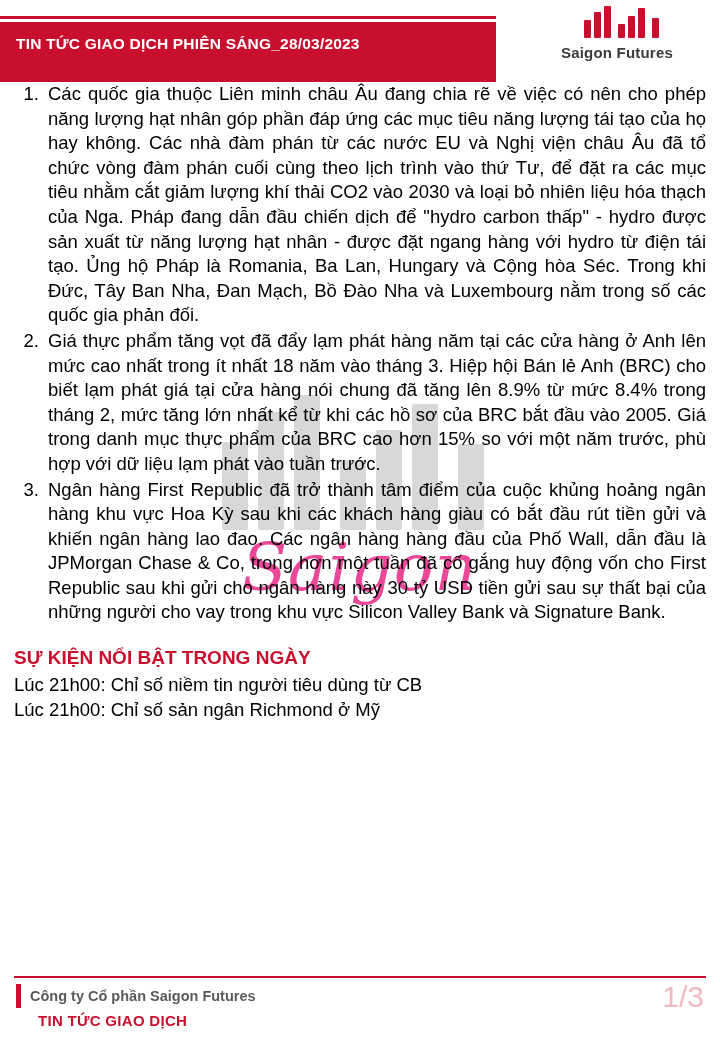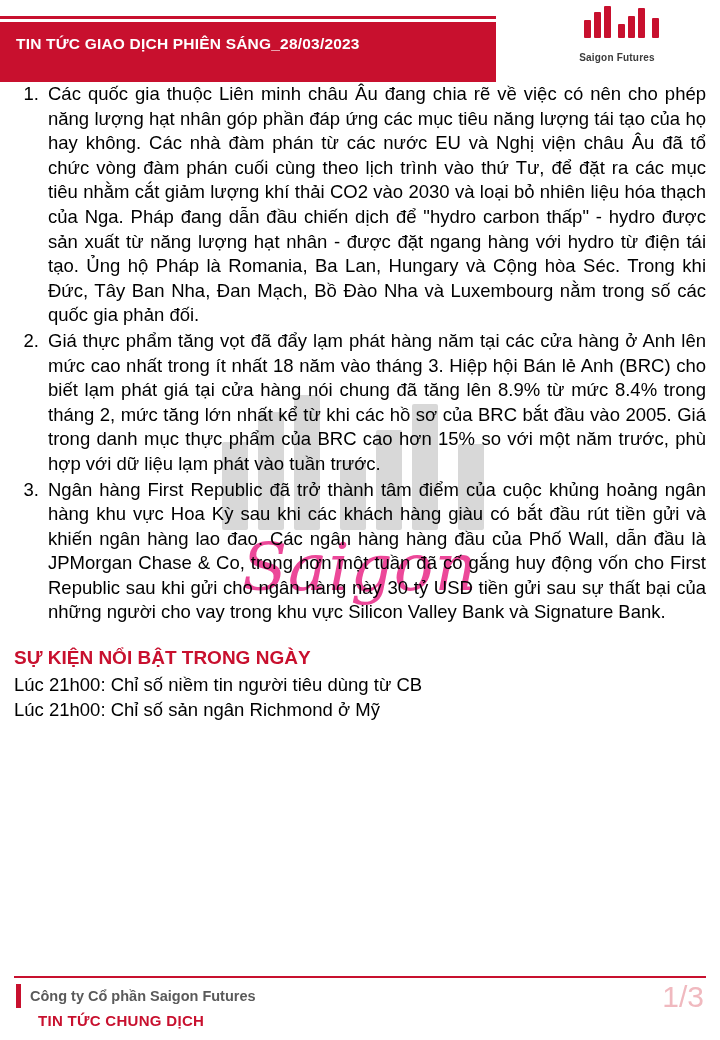--- a/index.html
+++ b/index.html
@@ -96,22 +96,22 @@
   }
   .brand-logo i {
     position: absolute;
     bottom: 0;
     display: block;
     width: 7px;
     background: #c8102e;
     border-radius: 1px;
   }
   .brand-name {
-    margin-top: 14px;
-    font-size: 10px;
+    margin-top: 6px;
+    font-size: 15px;
     font-weight: bold;
     color: #3b3b3b;
     letter-spacing: .2px;
   }
 
   
   .content {
     position: relative;
     z-index: 2;
     padding: 6px 14px 0 14px;
@@ -246,17 +246,17 @@
       <div class="events-title">SỰ KIỆN NỔI BẬT TRONG NGÀY</div>
       <div class="event-line">Lúc 21h00: Chỉ số niềm tin người tiêu dùng từ CB</div>
       <div class="event-line">Lúc 21h00: Chỉ số sản ngân Richmond ở Mỹ</div>
     </div>
   </div>
 
   <div class="footer">
     <div class="footer-rule"></div>
     <div class="footer-tick"></div>
     <div class="footer-company">Công ty Cổ phần Saigon Futures</div>
-    <div class="footer-tag">TIN TỨC CHUNG DỊCH</div>
+    <div class="footer-tag">TIN TỨC GIAO DỊCH</div>
     <div class="footer-page">1/3</div>
   </div>
 
 </div>
 
 </body></html>

